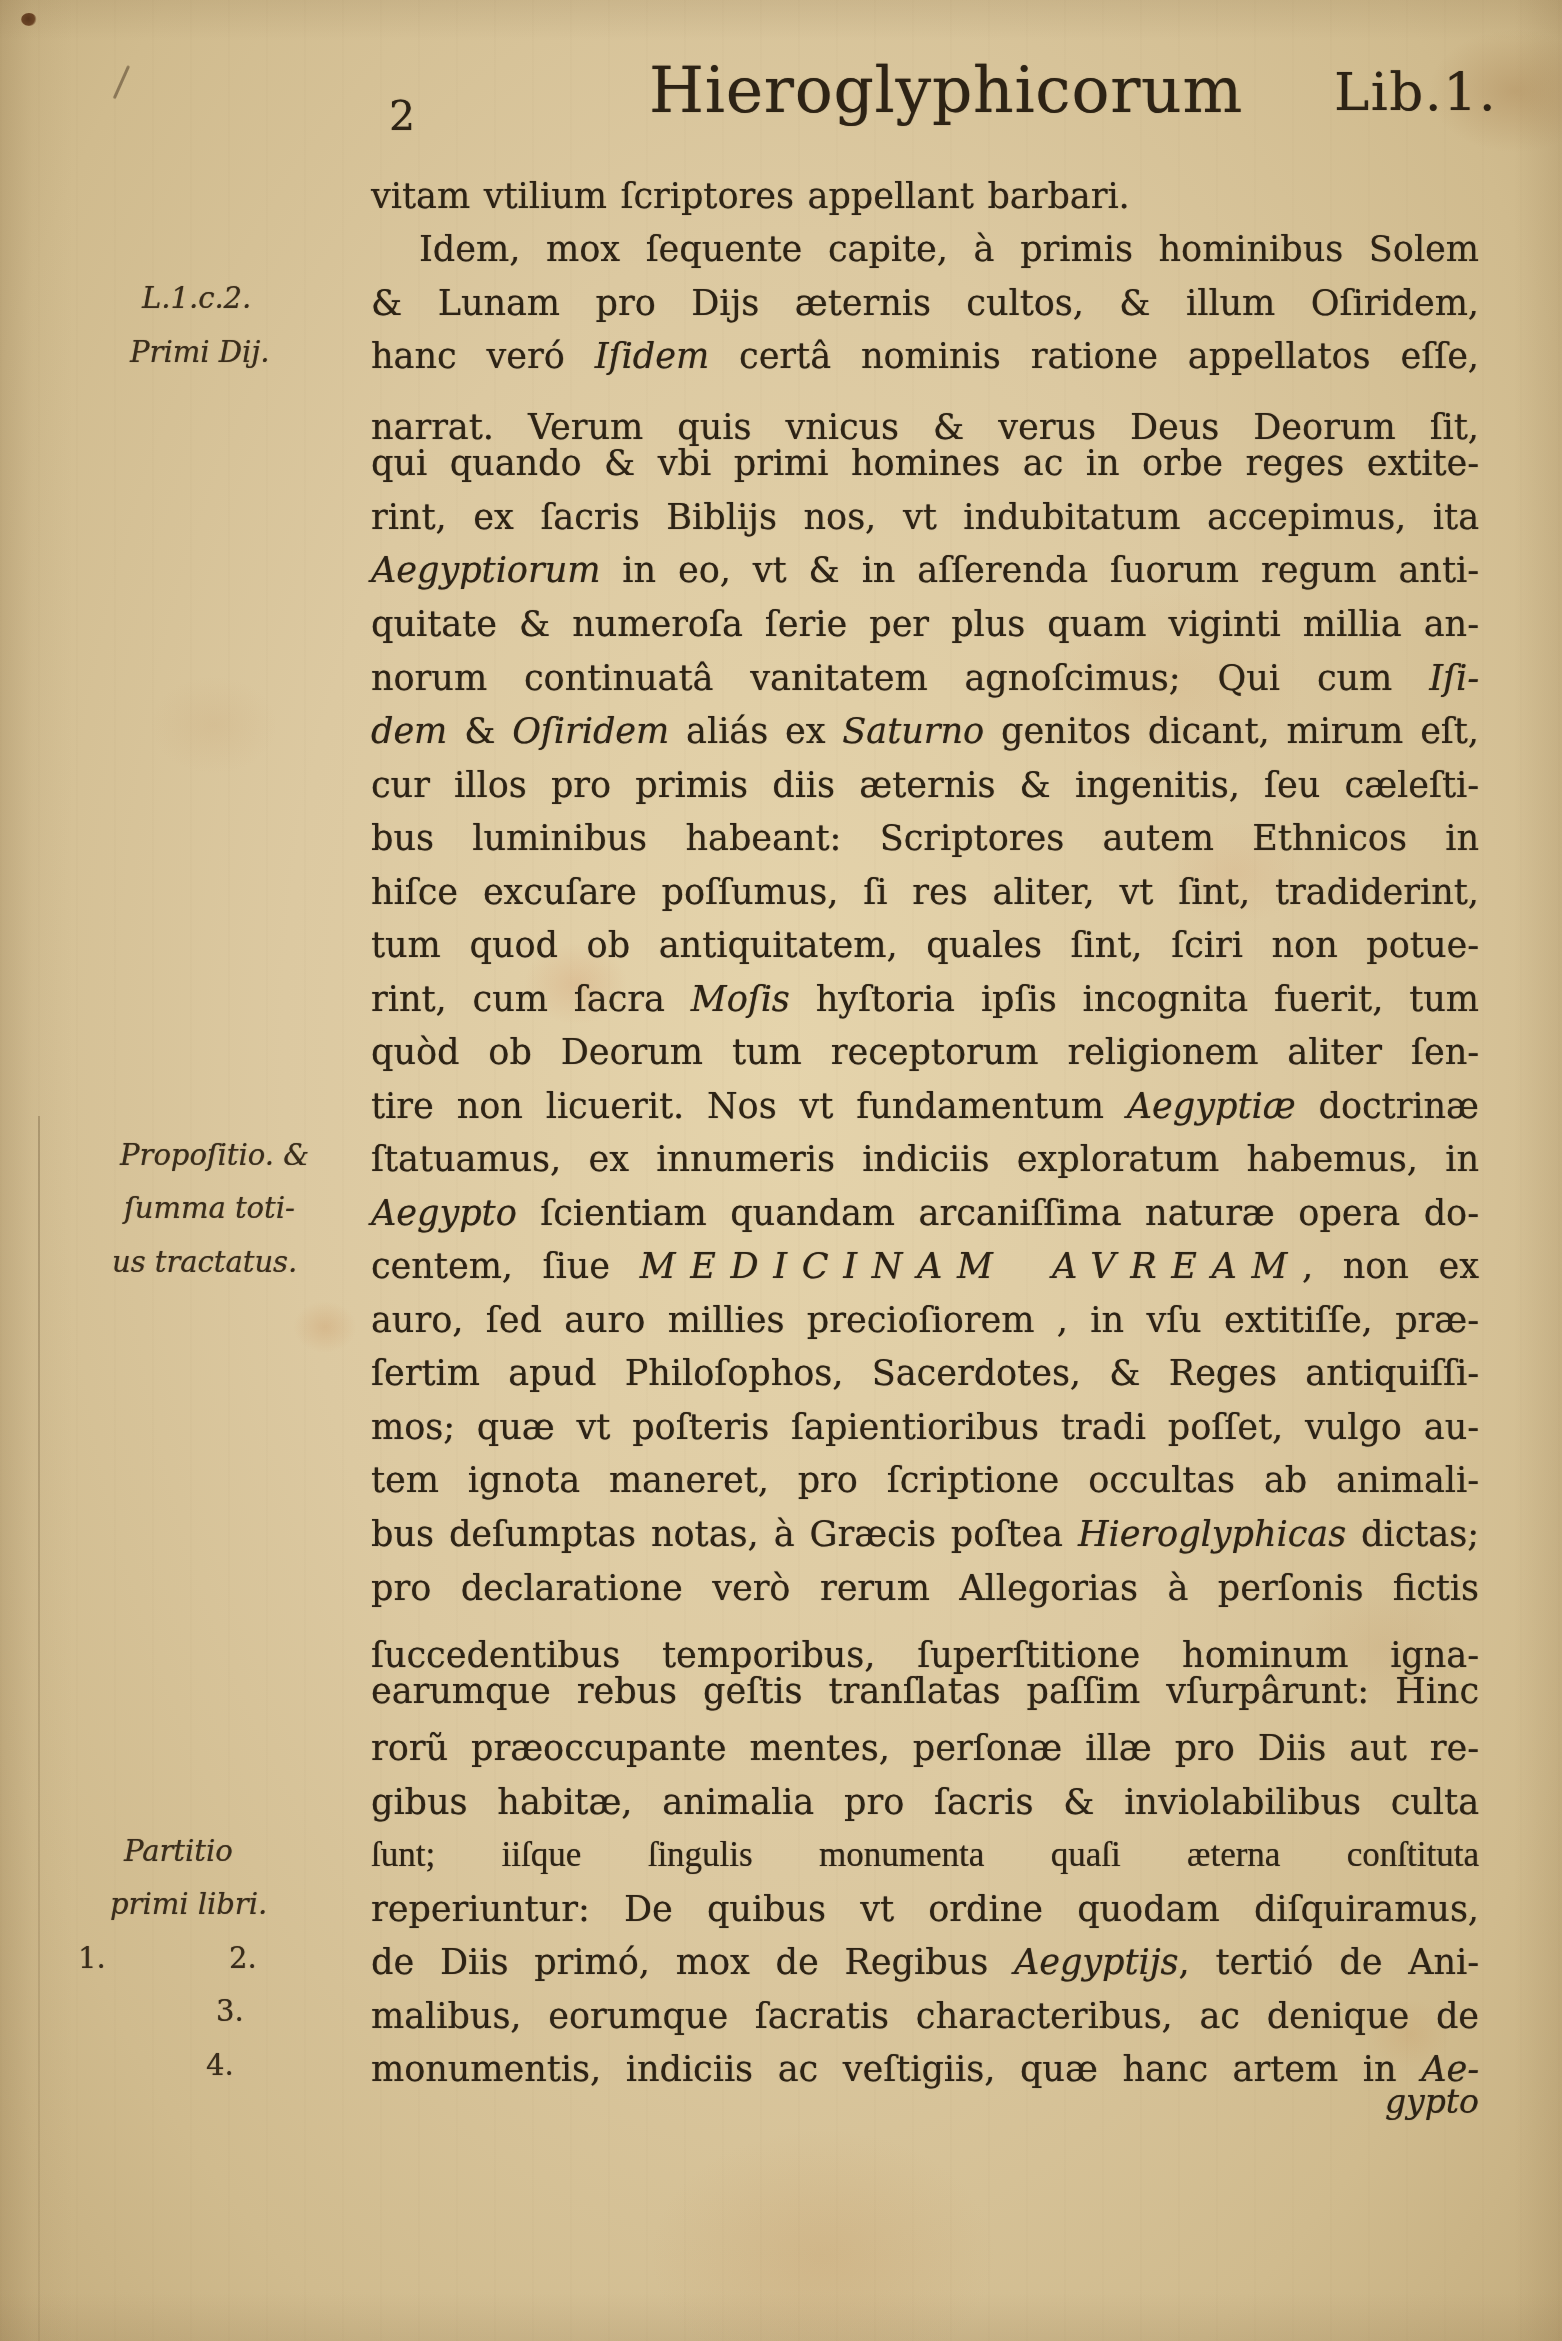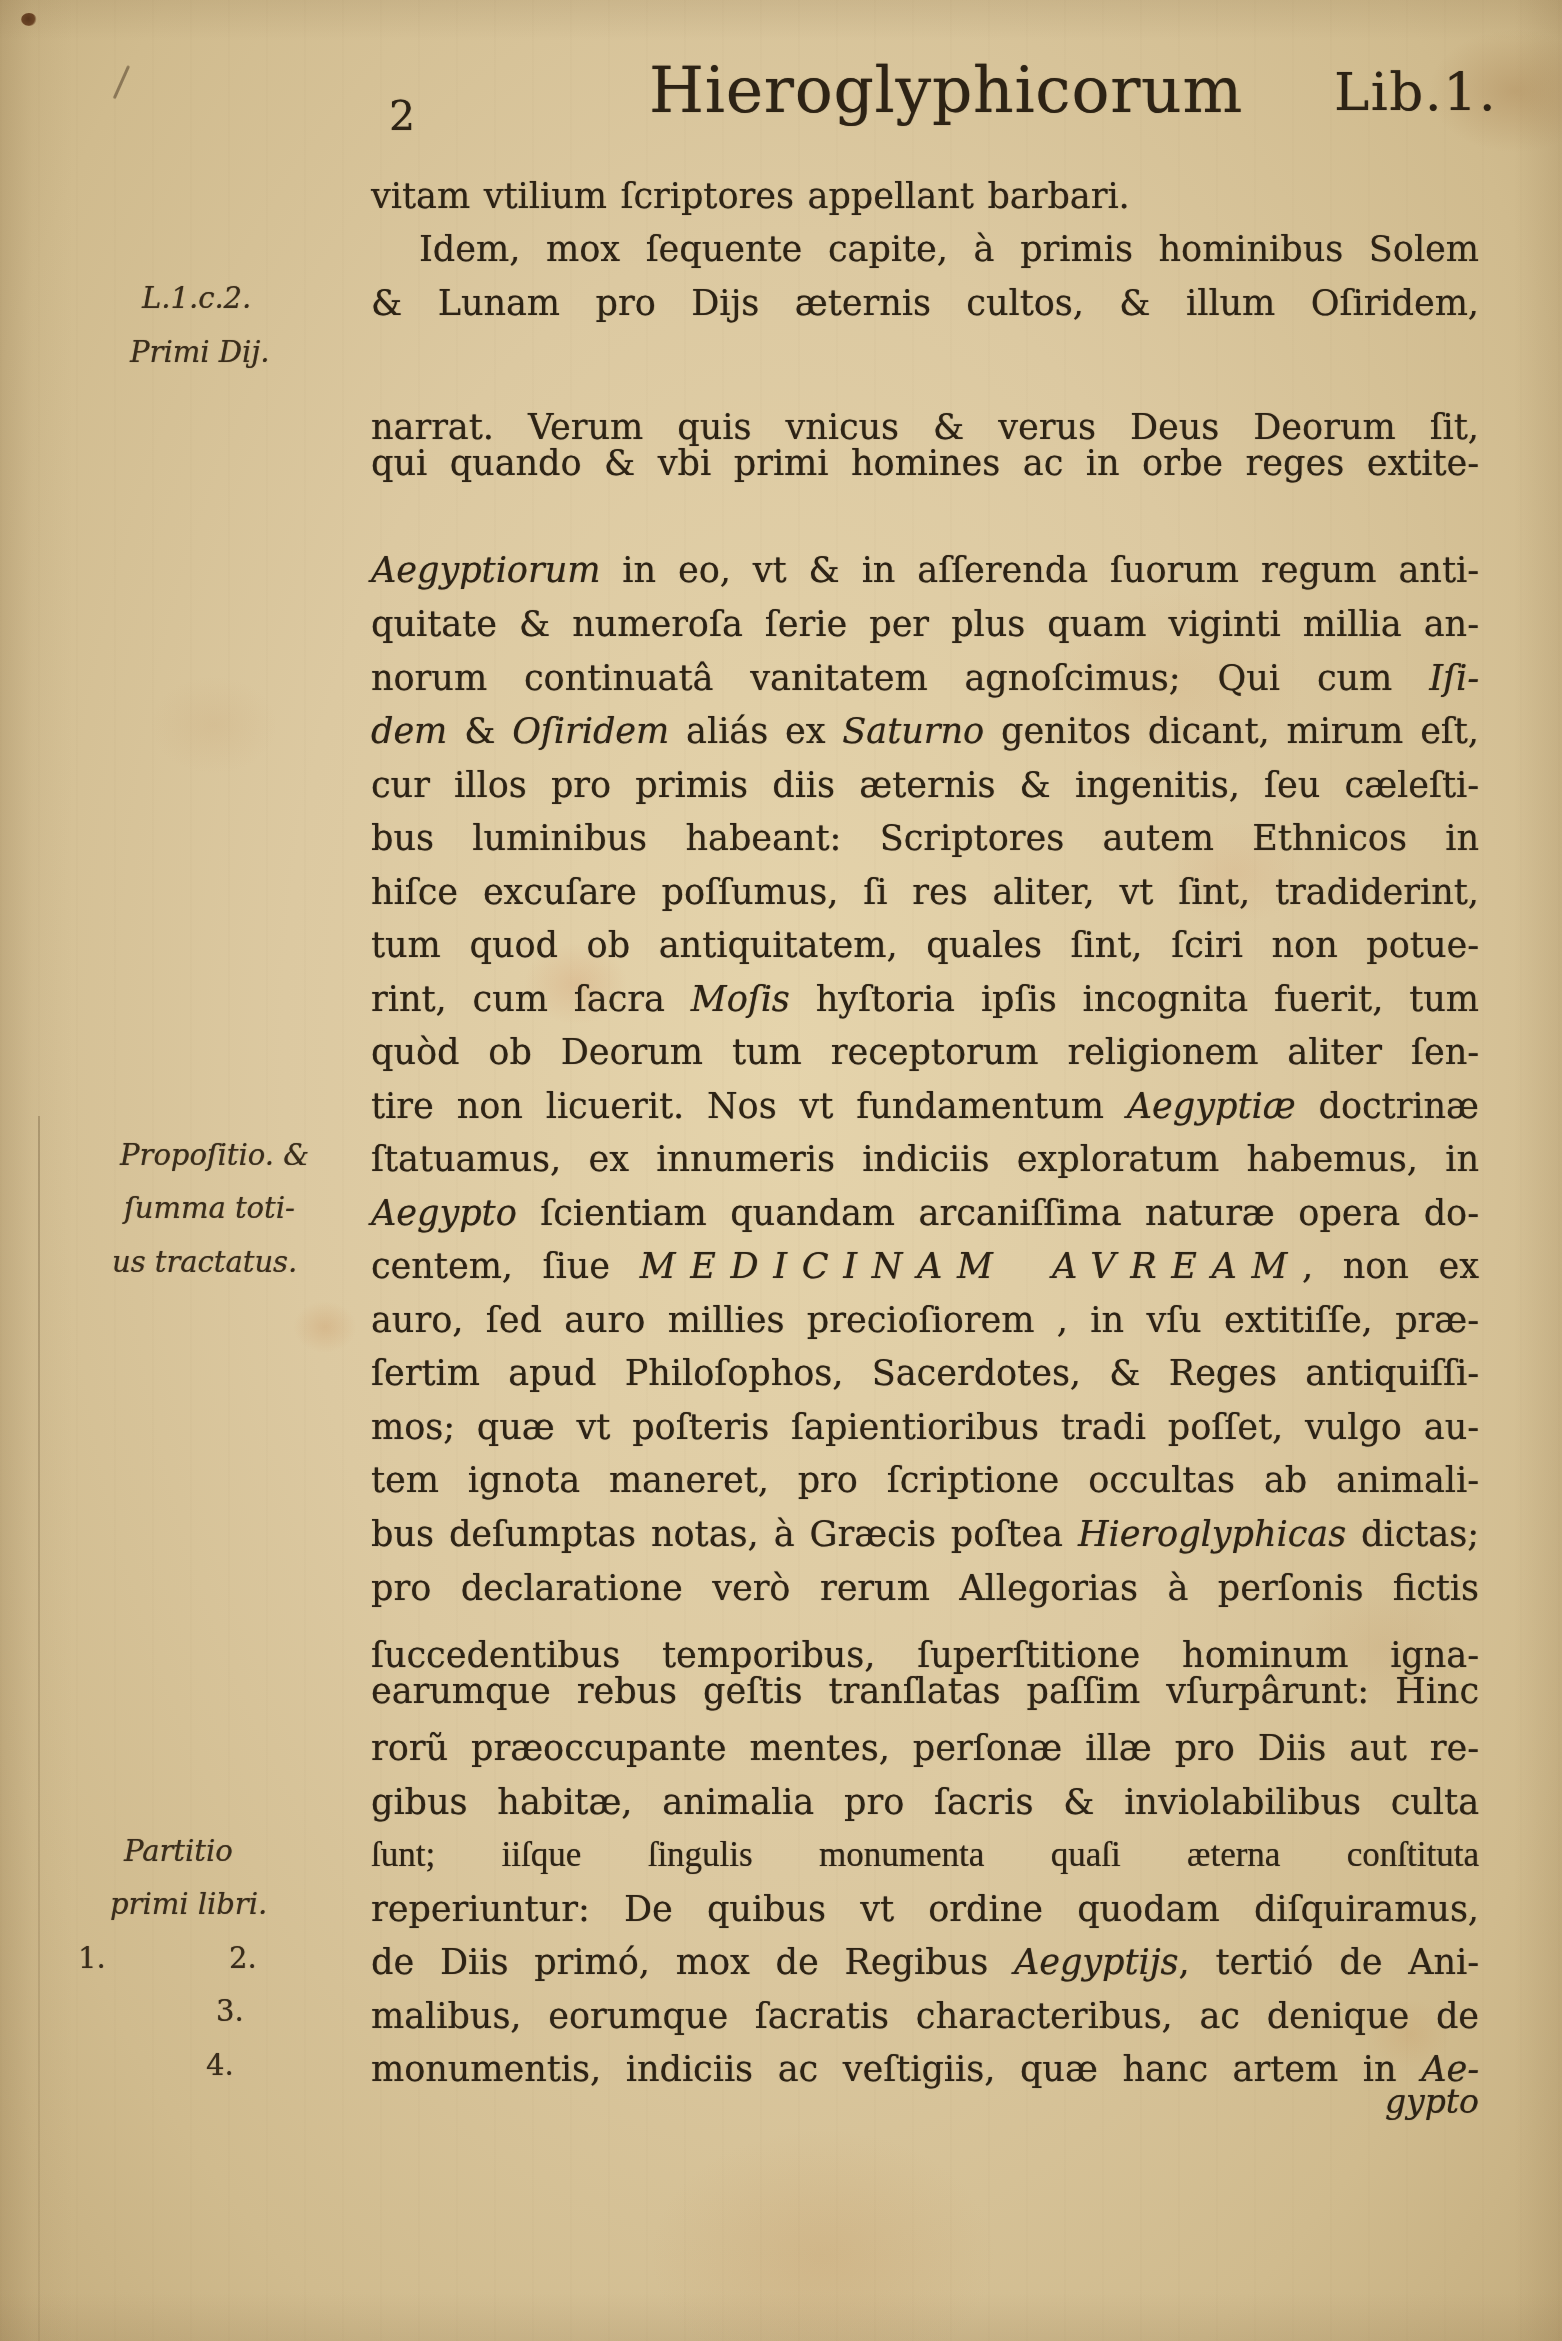--- a/index.html
+++ b/index.html
@@ -74,22 +74,24 @@
   <div class="page-crease"></div>
 
   <div class="hdr-num ink">2</div>
   <div class="hdr-title ink">Hieroglyphicorum</div>
   <div class="hdr-lib ink">Lib.1.</div>
 
   <div class="textcol" id="textcol">
       <div class="line ink nojust" style="top: 169px;"><span class="">vitam vtilium ſcriptores appellant barbari.</span></div>
       <div class="line ink indent" style="top: 222px;"><span class="">Idem, mox ſequente capite, à primis hominibus Solem</span></div>
       <div class="line ink" style="top: 276px;"><span class="">&amp; Lunam pro Dijs æternis cultos, &amp; illum Oſiridem,</span></div>
+      <div class="line ink" style="top: 329px;"><span class="">hanc veró </span><span class="it">Iſidem</span><span class=""> certâ nominis ratione appellatos eſſe,</span></div>
       <div class="line ink" style="top: 400px;"><span class="">narrat. Verum quis vnicus &amp; verus Deus Deorum ſit,</span></div>
       <div class="line ink" style="top: 436px;"><span class="">qui quando &amp; vbi primi homines ac in orbe reges extite-</span></div>
+      <div class="line ink" style="top: 490px;"><span class="">rint, ex ſacris Biblijs nos, vt indubitatum accepimus, ita</span></div>
       <div class="line ink" style="top: 543px;"><span class="it">Aegyptiorum</span><span class=""> in eo, vt &amp; in aſſerenda ſuorum regum anti-</span></div>
       <div class="line ink" style="top: 597px;"><span class="">quitate &amp; numeroſa ſerie per plus quam viginti millia an-</span></div>
       <div class="line ink" style="top: 651px;"><span class="">norum continuatâ vanitatem agnoſcimus; Qui cum </span><span class="it">Iſi-</span></div>
       <div class="line ink" style="top: 704px;"><span class="it">dem</span><span class=""> &amp; </span><span class="it">Oſiridem</span><span class=""> aliás ex </span><span class="it">Saturno</span><span class=""> genitos dicant, mirum eſt,</span></div>
       <div class="line ink" style="top: 758px;"><span class="">cur illos pro primis diis æternis &amp; ingenitis, ſeu cæleſti-</span></div>
       <div class="line ink" style="top: 811px;"><span class="">bus luminibus habeant: Scriptores autem Ethnicos in</span></div>
       <div class="line ink" style="top: 865px;"><span class="">hiſce excuſare poſſumus, ſi res aliter, vt ſint, tradiderint,</span></div>
       <div class="line ink" style="top: 918px;"><span class="">tum quod ob antiquitatem, quales ſint, ſciri non potue-</span></div>
       <div class="line ink" style="top: 972px;"><span class="">rint, cum ſacra </span><span class="it">Moſis</span><span class=""> hyſtoria ipſis incognita fuerit, tum</span></div>
       <div class="line ink" style="top: 1025px;"><span class="">quòd ob Deorum tum receptorum religionem aliter ſen-</span></div>

